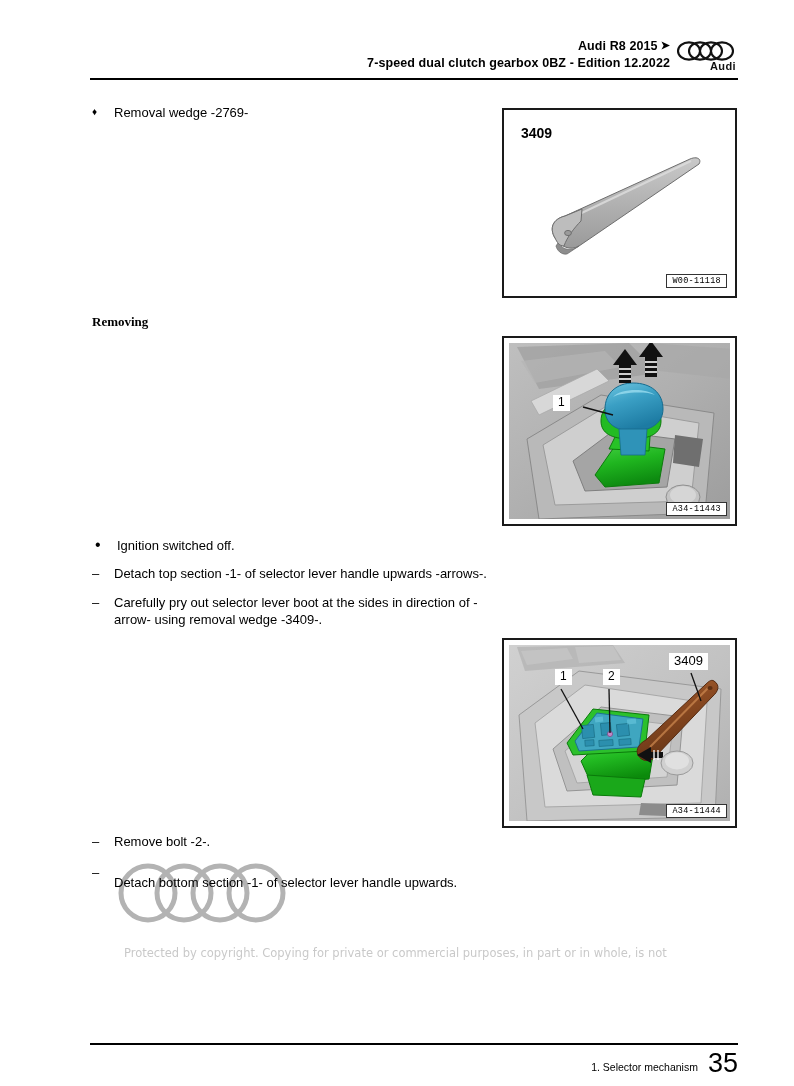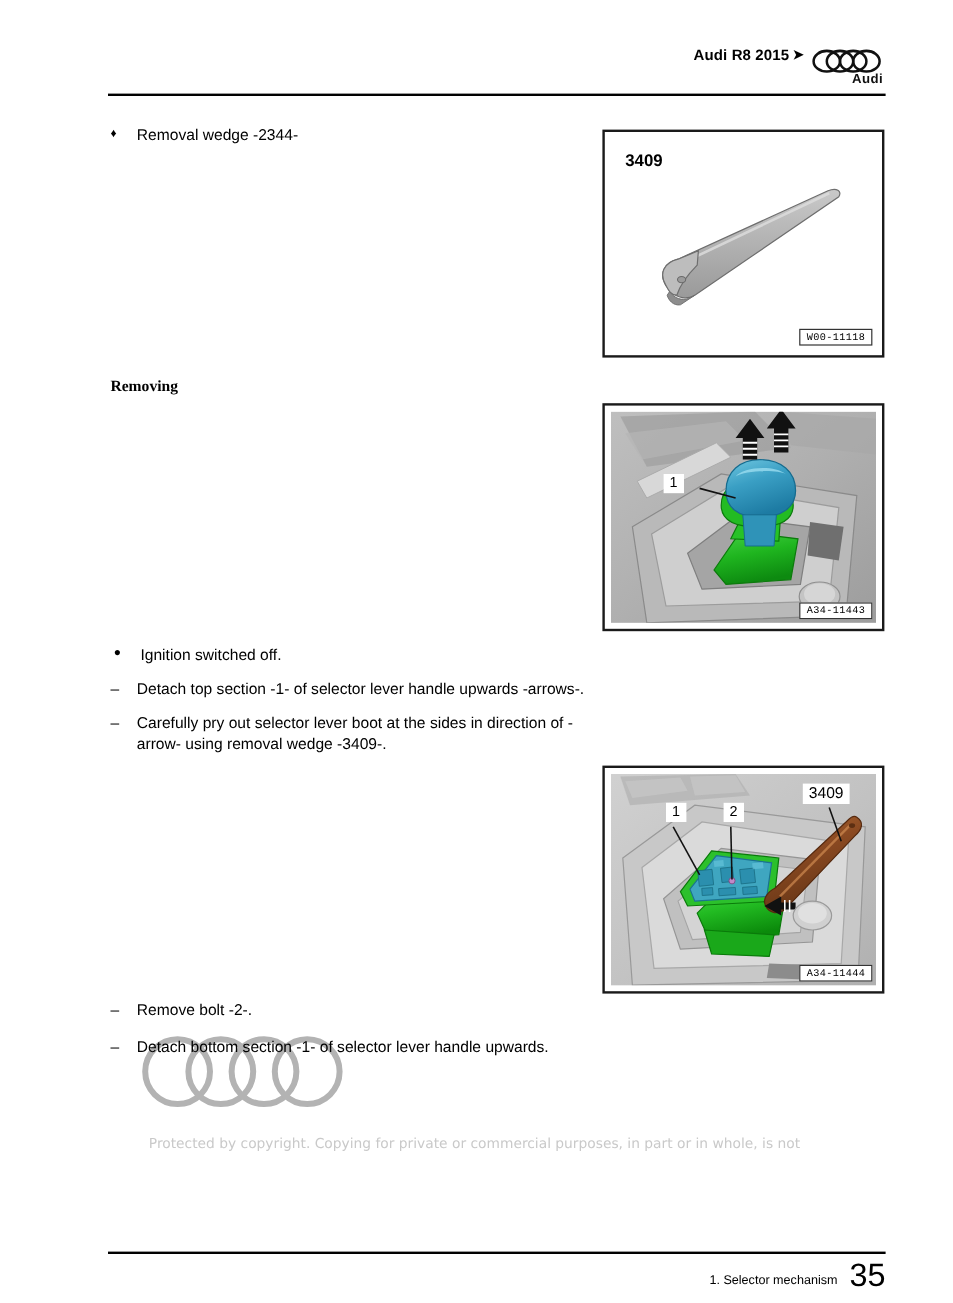--- a/index.html
+++ b/index.html
@@ -211,40 +211,41 @@
 </head>
 <body>
 
 <div class="page">
 
   <div class="header">
     <div class="header-lines">
       <div class="header-line1">
         <span>Audi R8 2015</span><span class="arrow-glyph">➤</span>
       </div>
+      <div class="header-line2">7-speed dual clutch gearbox 0BZ - Edition 12.2022</div>
     </div>
 
     <div class="audi-logo">
       <svg width="62" height="24" viewBox="0 0 62 24" aria-hidden="true">
         <g fill="none" stroke="#111" stroke-width="2.1">
           <ellipse cx="13" cy="11" rx="11" ry="8.6"></ellipse>
           <ellipse cx="24" cy="11" rx="11" ry="8.6"></ellipse>
           <ellipse cx="35" cy="11" rx="11" ry="8.6"></ellipse>
           <ellipse cx="46" cy="11" rx="11" ry="8.6"></ellipse>
         </g>
       </svg>
     </div>
     <div class="audi-wordmark">Audi</div>
   </div>
   <div class="header-rule"></div>
 
   <div class="col-left" style="top:104px;">
     <div class="list-row">
       <div class="list-marker diamond">♦</div>
-      <div class="list-text">Removal wedge -2344-</div>
+      <div class="list-text">Removal wedge -2769-</div>
     </div>
   </div>
 
   <div class="figure" style="left:502px; top:108px;">
     <div class="figure-inner">
       <div class="fig-title">3409</div>
       <svg width="223" height="178" viewBox="0 0 223 178" style="position:absolute;left:0;top:0;">
         <defs>
           <linearGradient id="wedgeGrad" x1="0" y1="0" x2="0" y2="1">
             <stop offset="0%" stop-color="#c9c9c9"></stop>
@@ -445,21 +446,21 @@
     </div>
   </div>
 
   <div class="col-left" style="top:833px; z-index:5;">
     <div class="list-row">
       <div class="list-marker dash">–</div>
       <div class="list-text">Remove bolt -2-.</div>
     </div>
     <div class="list-row" style="margin-top:13px;">
       <div class="list-marker dash">–</div>
-      <div class="list-text" style="white-space:nowrap;">Detach bottom section -1- of selector lever handle upwards.</div>
+      <div class="list-text" style="white-space:nowrap;margin-top:10px;">Detach bottom section -1- of selector lever handle upwards.</div>
     </div>
   </div>
 
   <div class="rings-watermark">
     <svg width="180" height="62" viewBox="0 0 180 62" aria-hidden="true">
       <g fill="none" stroke="#b3b3b3" stroke-width="5">
         <circle cx="30" cy="31" r="27"></circle>
         <circle cx="66" cy="31" r="27"></circle>
         <circle cx="102" cy="31" r="27"></circle>
         <circle cx="138" cy="31" r="27"></circle>

